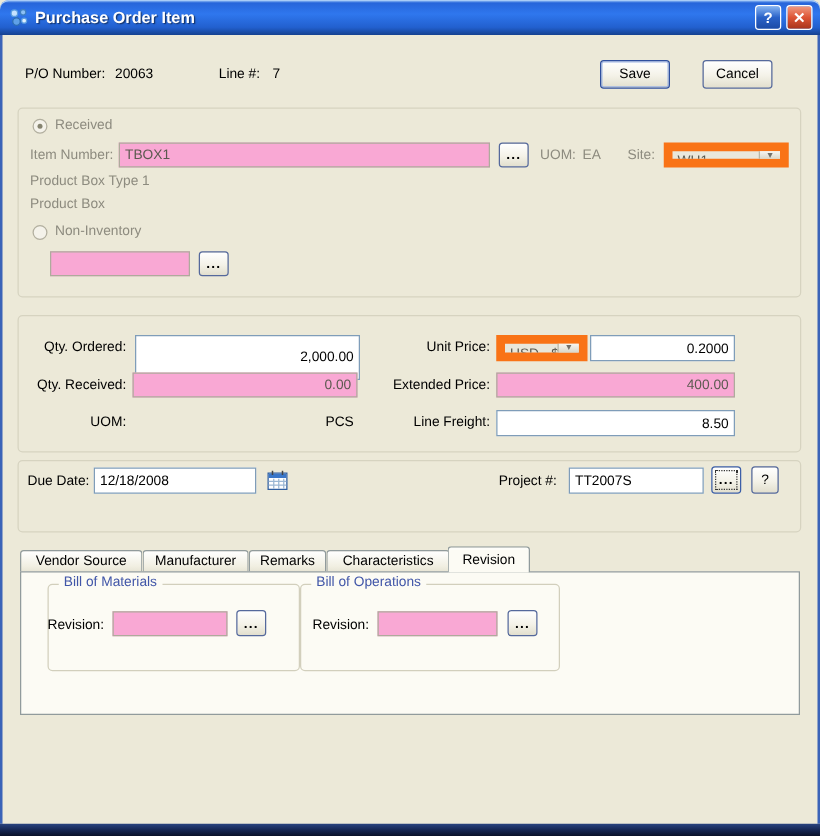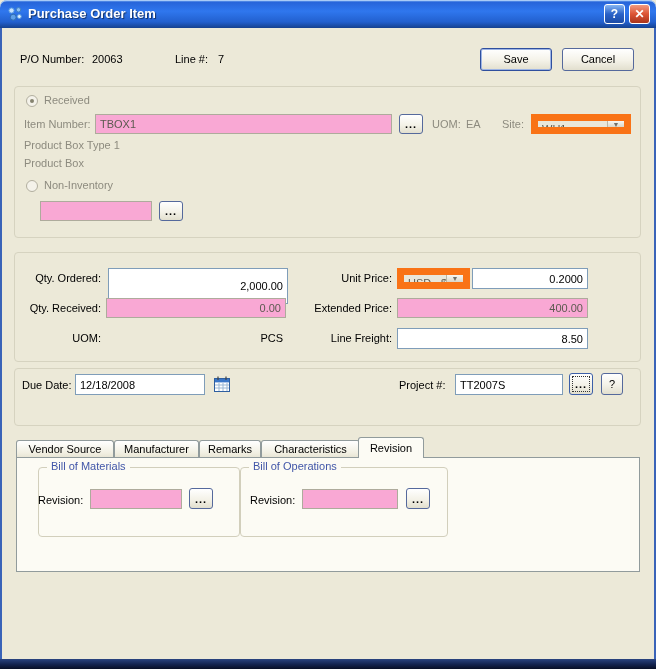--- a/index.html
+++ b/index.html
@@ -37,21 +37,21 @@
     font-size:11px; padding:0 4px; color:#000; outline:none;
   }
   .tb.right { text-align:right; }
   .tb.off { background:#f9a8d4; border-color:#AEAB9C; color:#5c5a50; }
   .btn {
     position:absolute; font-size:11px; color:#000; text-align:center;
     border:1px solid #55699c; border-radius:3px;
     background:linear-gradient(180deg,#ffffff 0%, #f4f2e8 55%, #e2dfce 100%);
     cursor:default;
   }
-  .btn-main { width:72px; height:23px; line-height:21px; }
+  .btn-main { width:56px; height:23px; line-height:21px; }
   .btn-save { border-color:#2f4f9e; box-shadow:inset 0 0 0 1px #9db4e4; }
   .btn-sm { width:24px; height:20px; line-height:14px; font-weight:bold; letter-spacing:1px; }
   .btn-sm.focus { outline:1px dotted #333; outline-offset:-4px; border-color:#3C5FA8; }
   .dd { position:absolute; height:20px; border:7px solid #f97316; background:#E9E7DB; display:flex; align-items:stretch; }
   .dd .txt { flex:1; font-size:11px; color:#5c5a50; padding:2px 4px 0 4px; white-space:nowrap; overflow:hidden; }
   .dd .arr {
     width:17px; display:flex; align-items:center; justify-content:center;
     background:linear-gradient(180deg,#f7f6f2 0%, #dad7ca 100%);
     border-left:1px solid #b8b5a6; color:#72706a; font-size:7px;
   }

